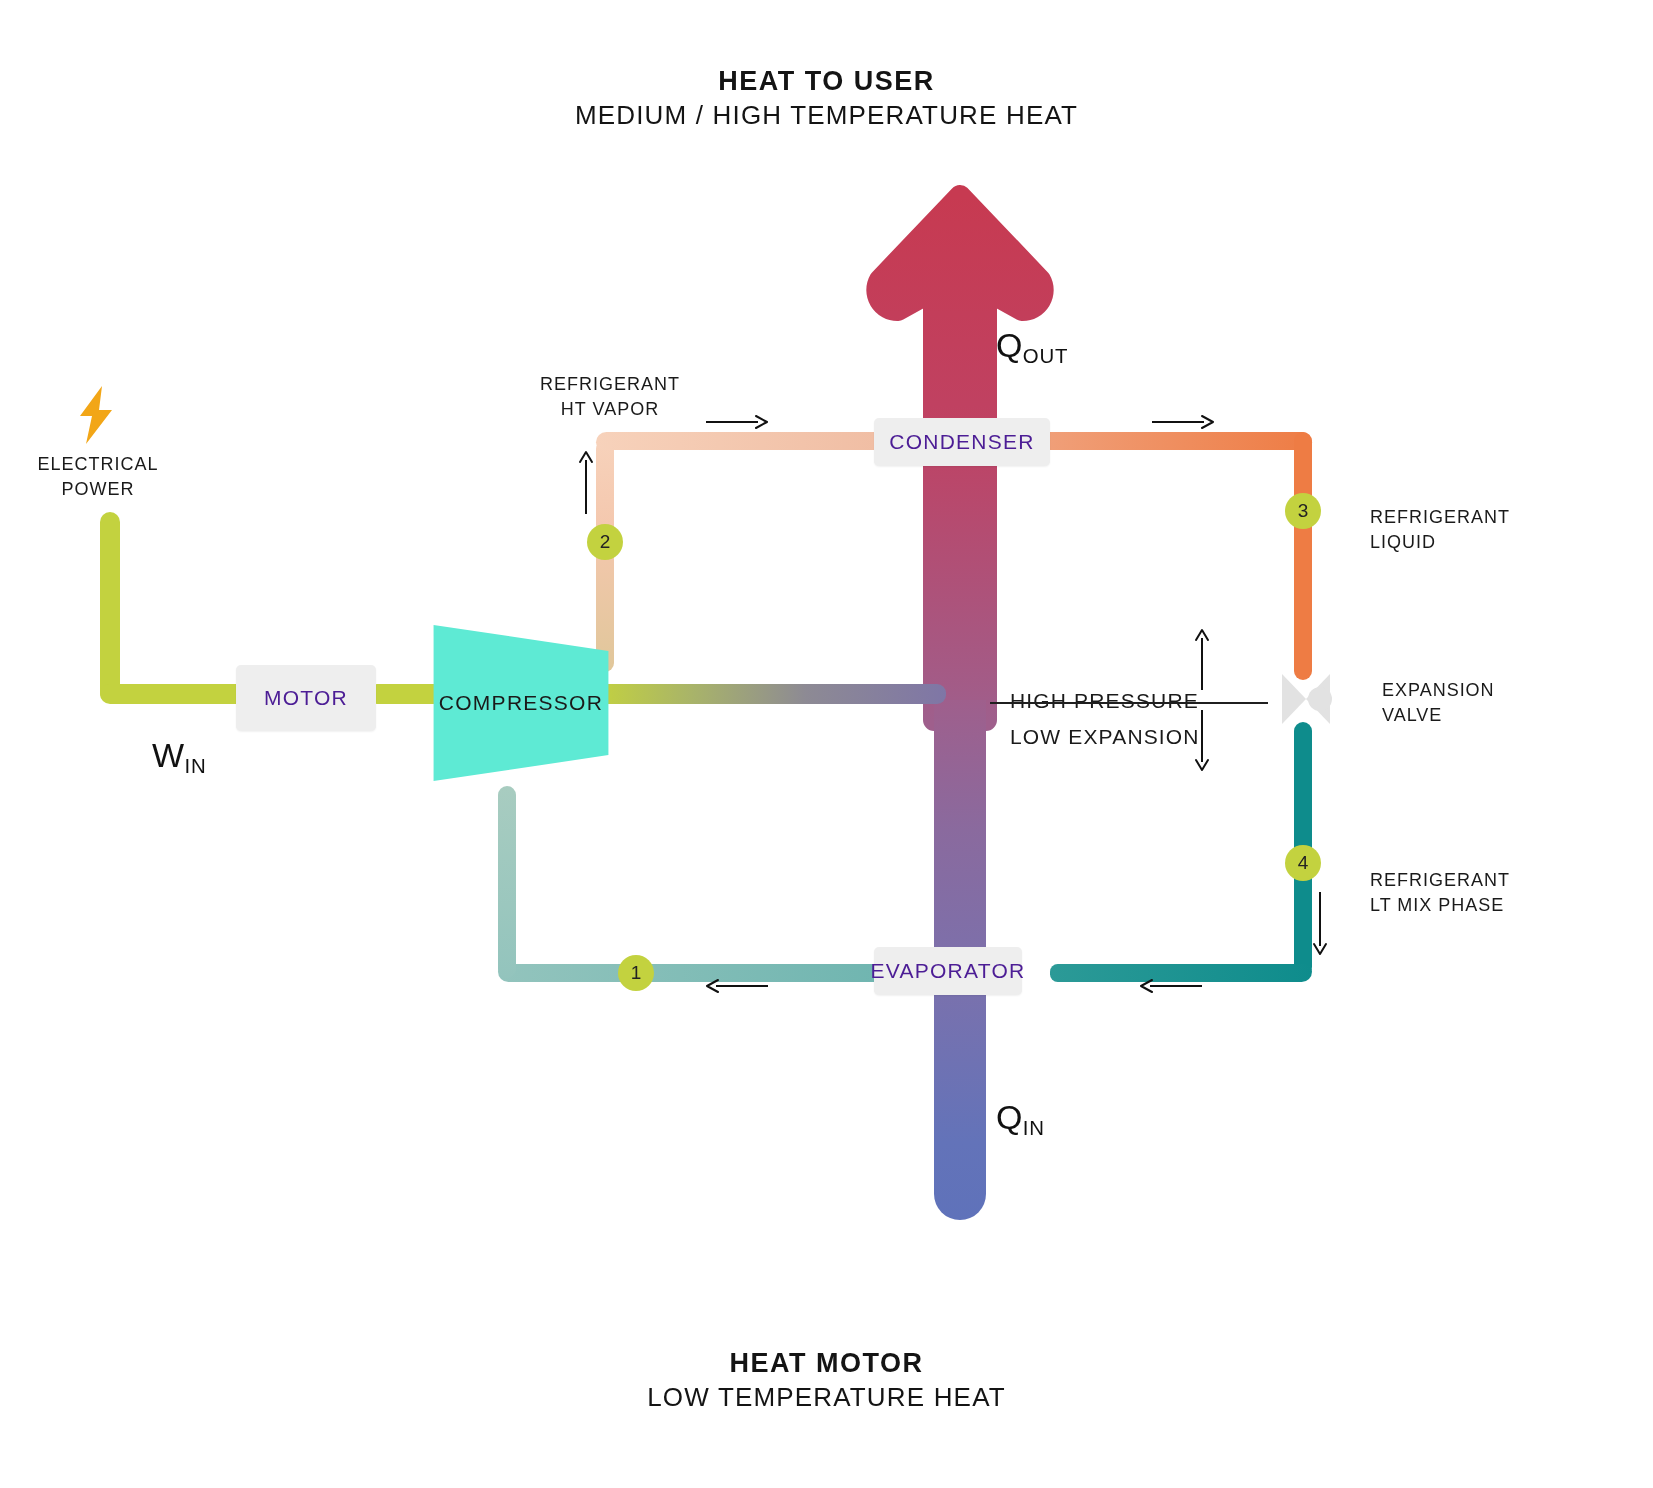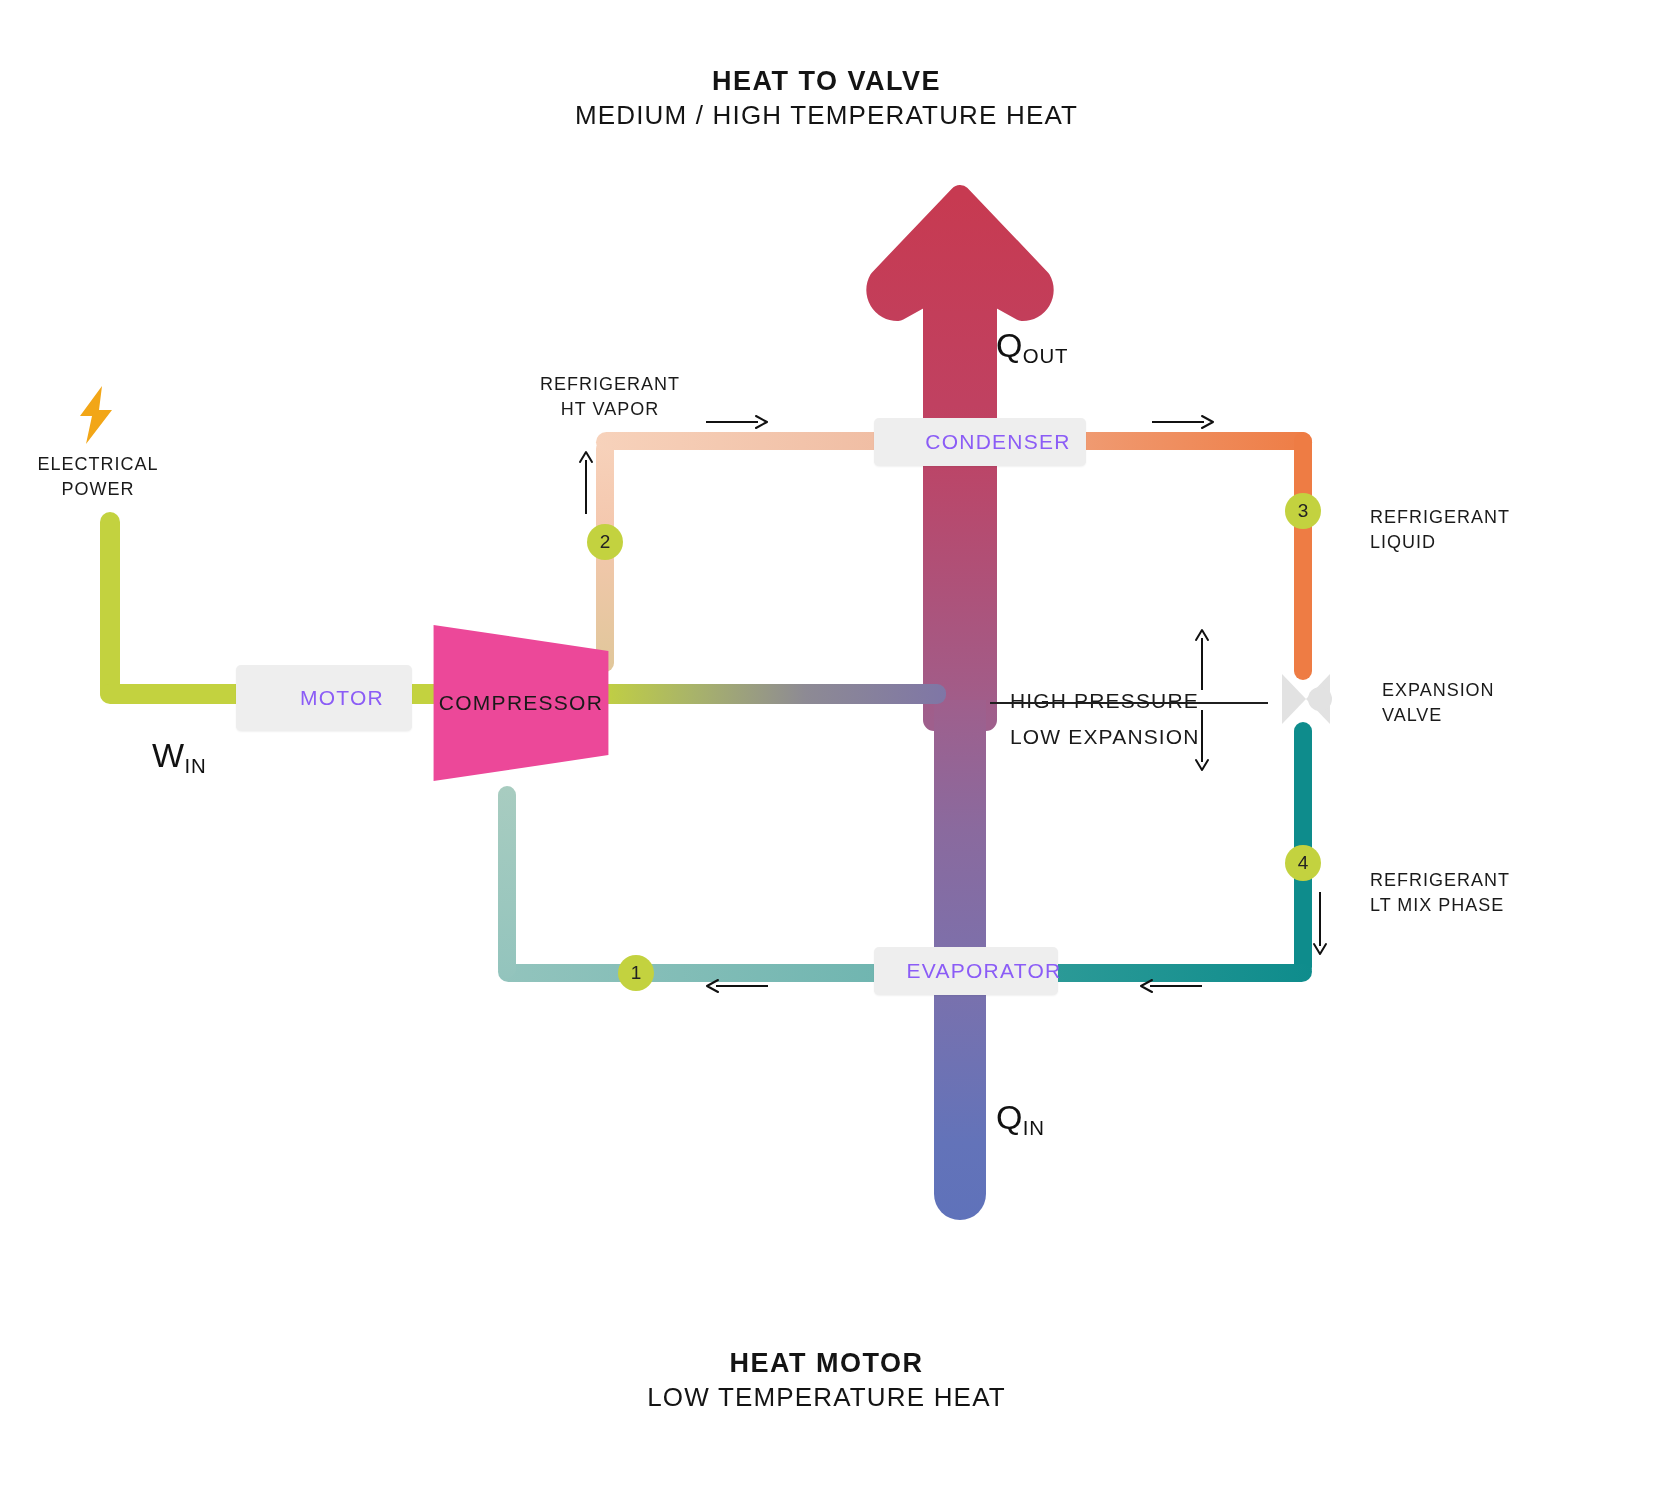--- a/index.html
+++ b/index.html
@@ -63,28 +63,27 @@
 
   
   .comp-box {
     background: #eeeeee;
     border-radius: 5px;
     display: flex;
     align-items: center;
     justify-content: center;
     font-size: 21px;
     letter-spacing: 0.06em;
-    color: #8b5cf6;
+    color: #4c1d95;
     box-shadow: 0 1px 2px rgba(0,0,0,0.06);
-    padding-left: 36px;
   }
 
   
   .compressor {
-    background: #ec4899;
+    background: #5eead4;
     clip-path: polygon(3% 8%, 97% 22%, 97% 78%, 3% 92%);
     border-radius: 6px;
     display: flex;
     align-items: center;
     justify-content: center;
     font-size: 21px;
     letter-spacing: 0.06em;
     color: #1a1a1a;
   }
 
@@ -115,21 +114,21 @@
     color: #1a1a1a;
   }
 
   svg { display: block; overflow: visible; }
 </style>
 </head>
 <body>
 
 <div id="stage">
 
-  <div class="abs hdr-title" style="left:0; top:66px; width:1653px;">HEAT TO VALVE</div>
+  <div class="abs hdr-title" style="left:0; top:66px; width:1653px;">HEAT TO USER</div>
   <div class="abs hdr-sub" style="left:0; top:100px; width:1653px;">MEDIUM / HIGH TEMPERATURE HEAT</div>
 
   <div class="abs" style="left:870px; top:190px; width:180px; height:530px;">
     <svg width="180" height="530" viewBox="0 0 180 530">
       <defs>
         <linearGradient id="gradOut" x1="0" y1="0" x2="0" y2="1">
           <stop offset="0%" stop-color="#c73a51"></stop>
           <stop offset="45%" stop-color="#bf4263"></stop>
           <stop offset="100%" stop-color="#9f5f8c"></stop>
         </linearGradient>

